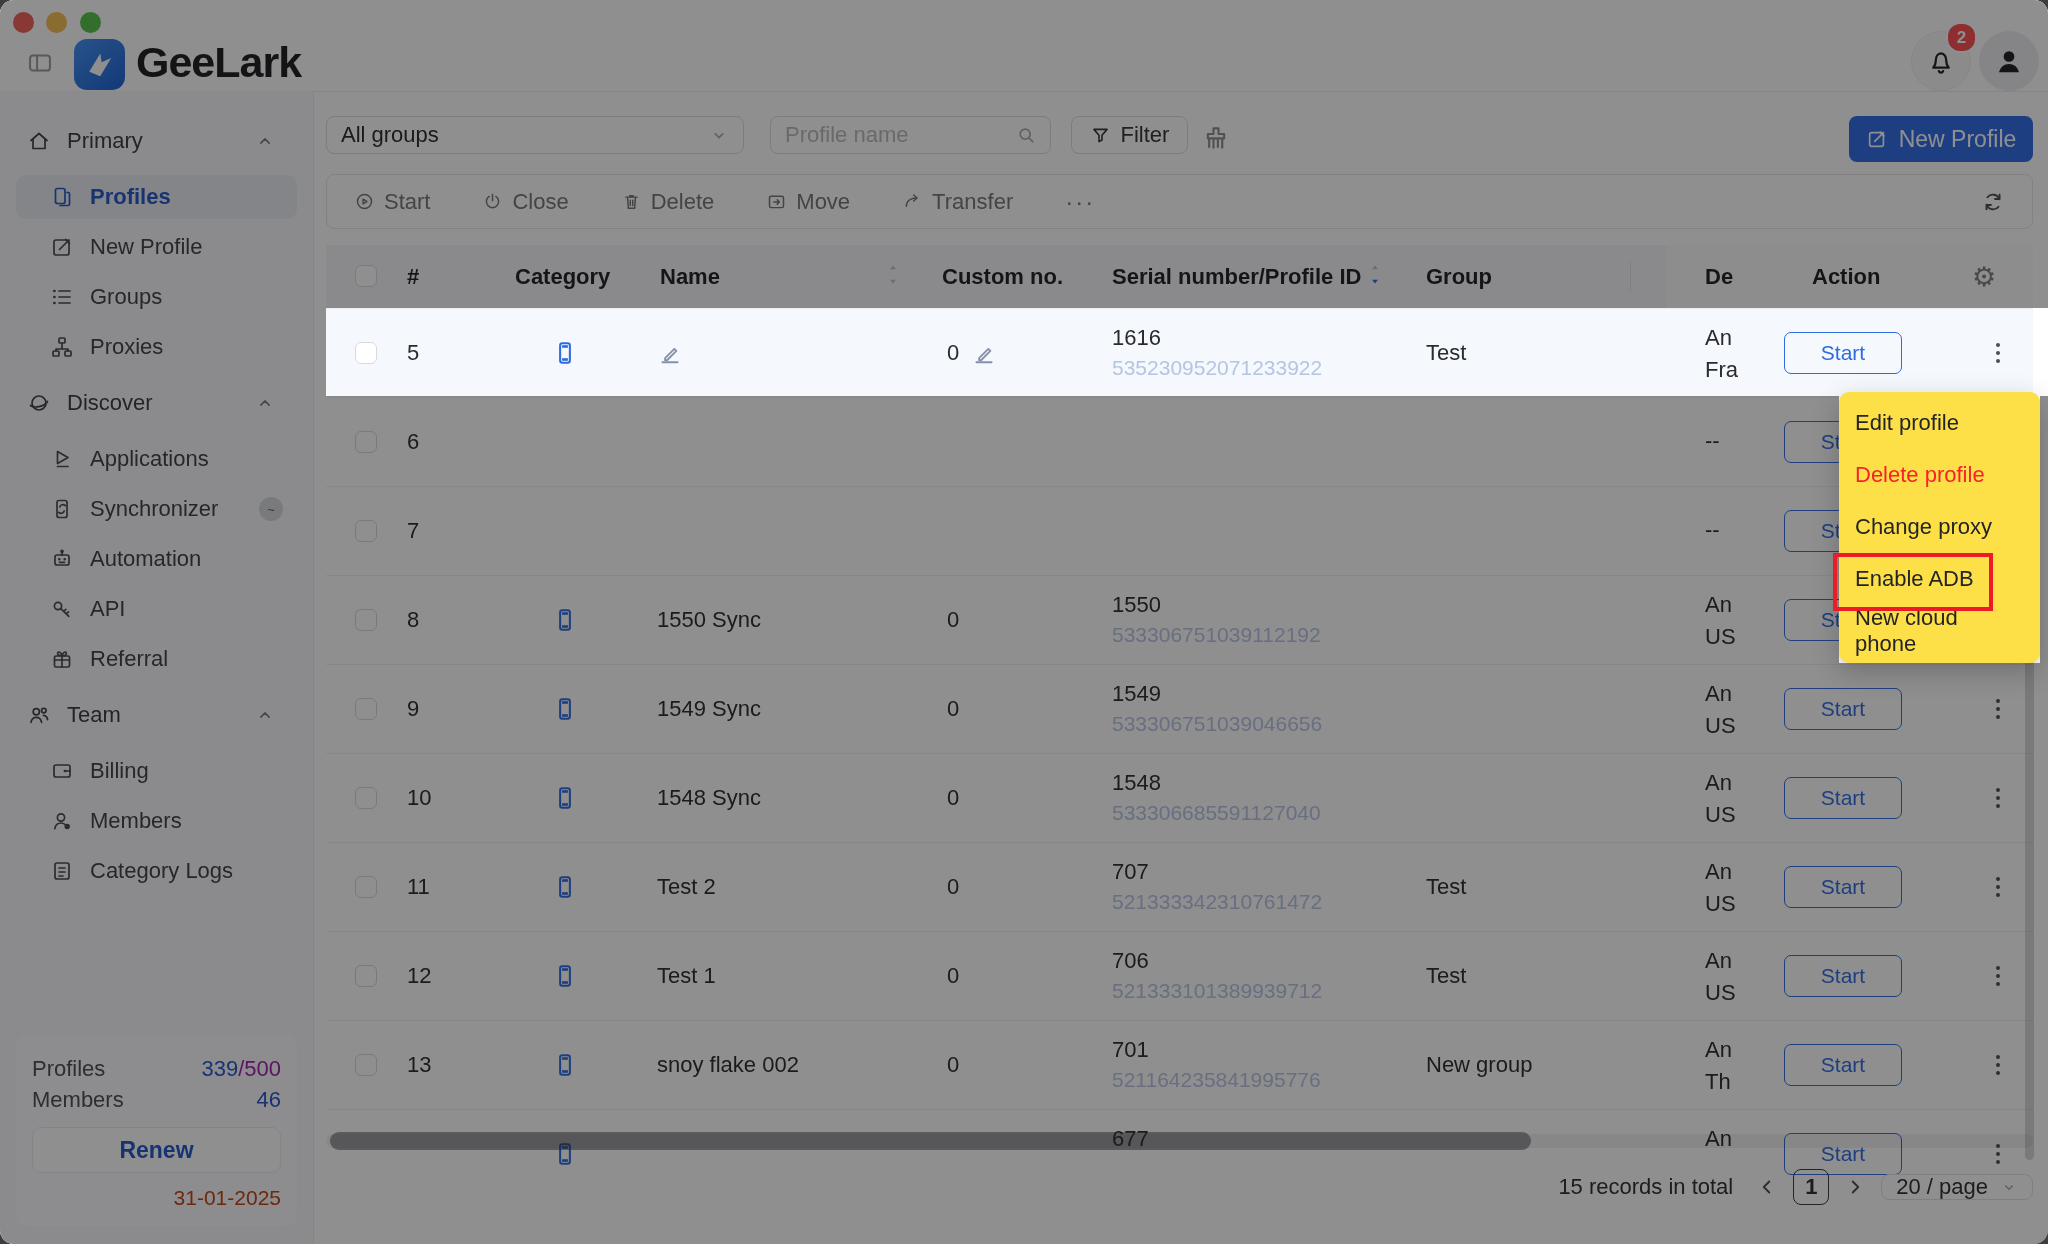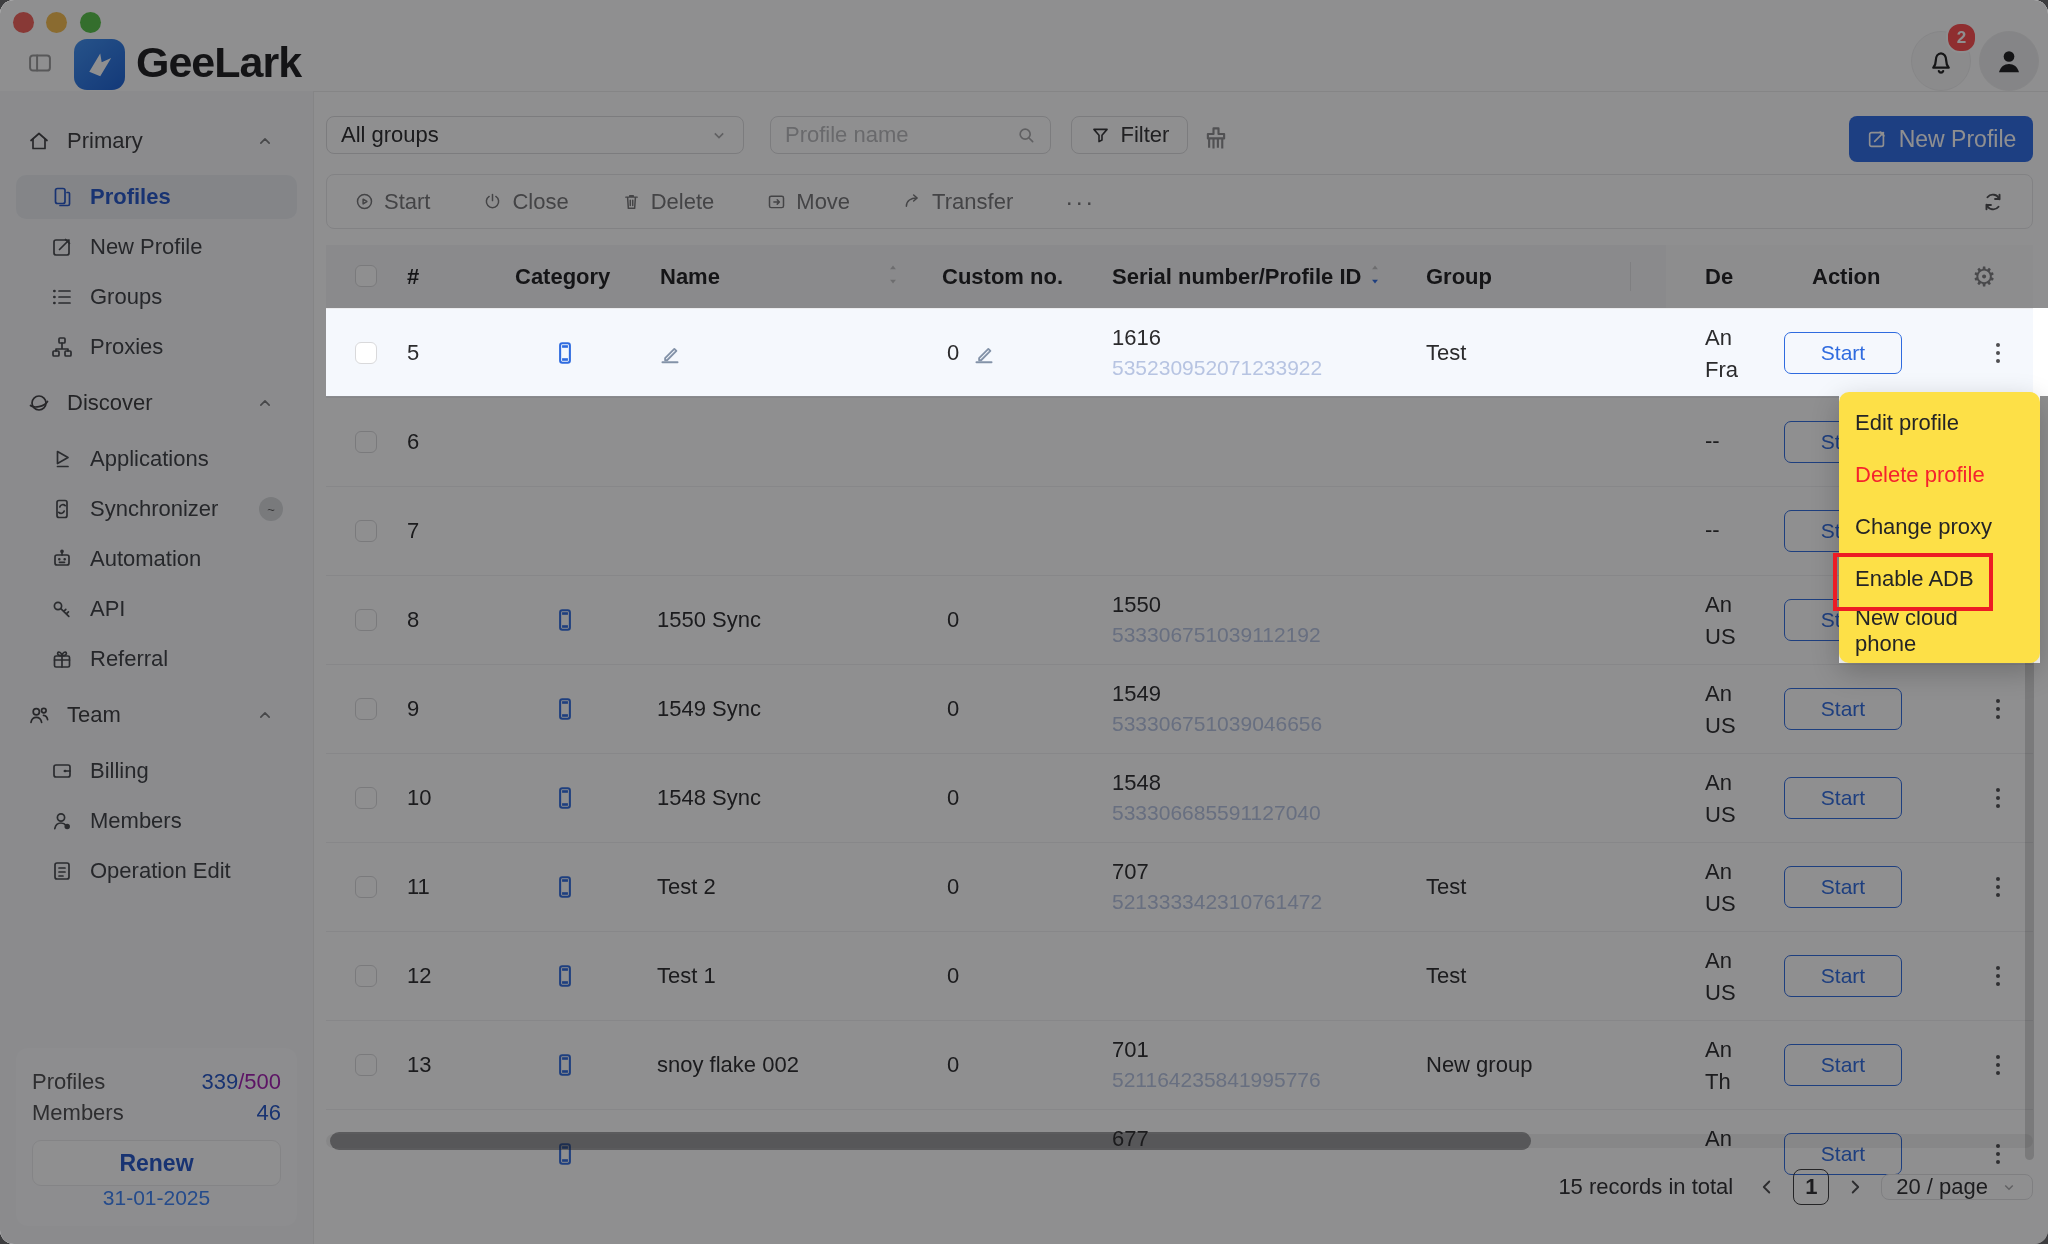--- a/index.html
+++ b/index.html
@@ -26,21 +26,21 @@
   .side-item{display:flex;align-items:center;height:44px;margin:6px 16px;padding-left:34px;border-radius:10px;color:#3d3f44;font-size:22px;}
   .side-item .ic{width:24px;height:24px;margin-right:16px;color:#46484c;flex:0 0 auto;}
   .side-item.active{background:#ebedf1;color:#2456c7;font-weight:700;}
   .side-item.active .ic{color:#2456c7;}
   .mini-badge{margin-left:auto;margin-right:14px;width:24px;height:24px;border-radius:50%;background:#d6d8da;color:#5a5a5a;font-size:13px;display:flex;align-items:center;justify-content:center;}
   .usage{position:absolute;left:16px;bottom:18px;width:281px;background:#fbfbfd;border-radius:12px;padding:18px 16px 16px 16px;box-sizing:border-box;}
   .usage-row{display:flex;justify-content:space-between;font-size:22px;color:#4c4c4e;height:31px;align-items:center;}
   .usage-val{color:#2456c7;}
   .usage-val .muted{color:#a21caf;}
   .renew-btn{margin-top:12px;height:44px;border-radius:9px;background:#ffffff;border:1px solid #ebebed;display:flex;align-items:center;justify-content:center;color:#2456c7;font-size:23px;font-weight:700;}
-  .expiry{text-align:center;font-size:21px;color:#3b82f6;}
+  .expiry{margin-top:13px;text-align:right;font-size:21px;color:#c2410c;}
 
   
   .ctrl{position:absolute;top:116px;height:38px;box-sizing:border-box;border:1px solid #dcdcde;border-radius:8px;background:#fff;display:flex;align-items:center;padding:0 14px;font-size:22px;color:#2a2a2c;}
   .ctrl .tail{margin-left:auto;color:#a9a9ab;width:20px;height:20px;}
   #group-select{left:326px;width:418px;}
   #search-box{left:770px;width:281px;}
   #search-box input{border:none;outline:none;background:transparent;font:inherit;color:#2a2a2c;width:200px;padding:0;}
   #search-box input::placeholder{color:#b9babc;}
   #filter-btn{left:1071px;width:117px;gap:10px;justify-content:center;color:#323234;}
   #filter-btn .ic{width:21px;height:21px;}
@@ -296,21 +296,21 @@
           </span>
           <span>Members</span>
         </div>
         <div class="side-item">
           <span class="ic">
             <svg viewBox="0 0 24 24" fill="none" stroke="currentColor" stroke-width="1.7" stroke-linecap="round" stroke-linejoin="round">
               <rect x="5" y="4" width="14" height="16" rx="2"></rect>
               <path d="M9 9h6M9 13h6M9 17h4"></path>
             </svg>
           </span>
-          <span>Operation Edit</span>
+          <span>Category Logs</span>
         </div>
       </div>
     <div class="usage">
       <div class="usage-row">
         <span>Profiles</span>
         <span class="usage-val"><b style="font-weight:400">339</b><span class="muted">/500</span></span>
       </div>
       <div class="usage-row">
         <span>Members</span>
         <span class="usage-val">46</span>
@@ -657,20 +657,24 @@
               <rect x="9.3" y="4.8" width="5.4" height="2.4" fill="currentColor" stroke="none"></rect>
               <rect x="9.3" y="16.8" width="5.4" height="2.4" fill="currentColor" stroke="none"></rect>
             </svg>
           </div>
           <div class="namec">
             <span>Test 1</span>
           </div>
           <div class="custc">
             <span>0</span>
           </div>
+          <div class="serialc">
+            <div>706</div>
+            <div class="pid">521333101389939712</div>
+          </div>
           <div class="groupc">Test</div>
           <div class="devc">
             <div class="l1">An</div>
             <div class="l2">US</div>
           </div>
           <div class="start-btn">Start</div>
           <div class="kebab">
             <i></i>
             <i></i>
             <i></i>

